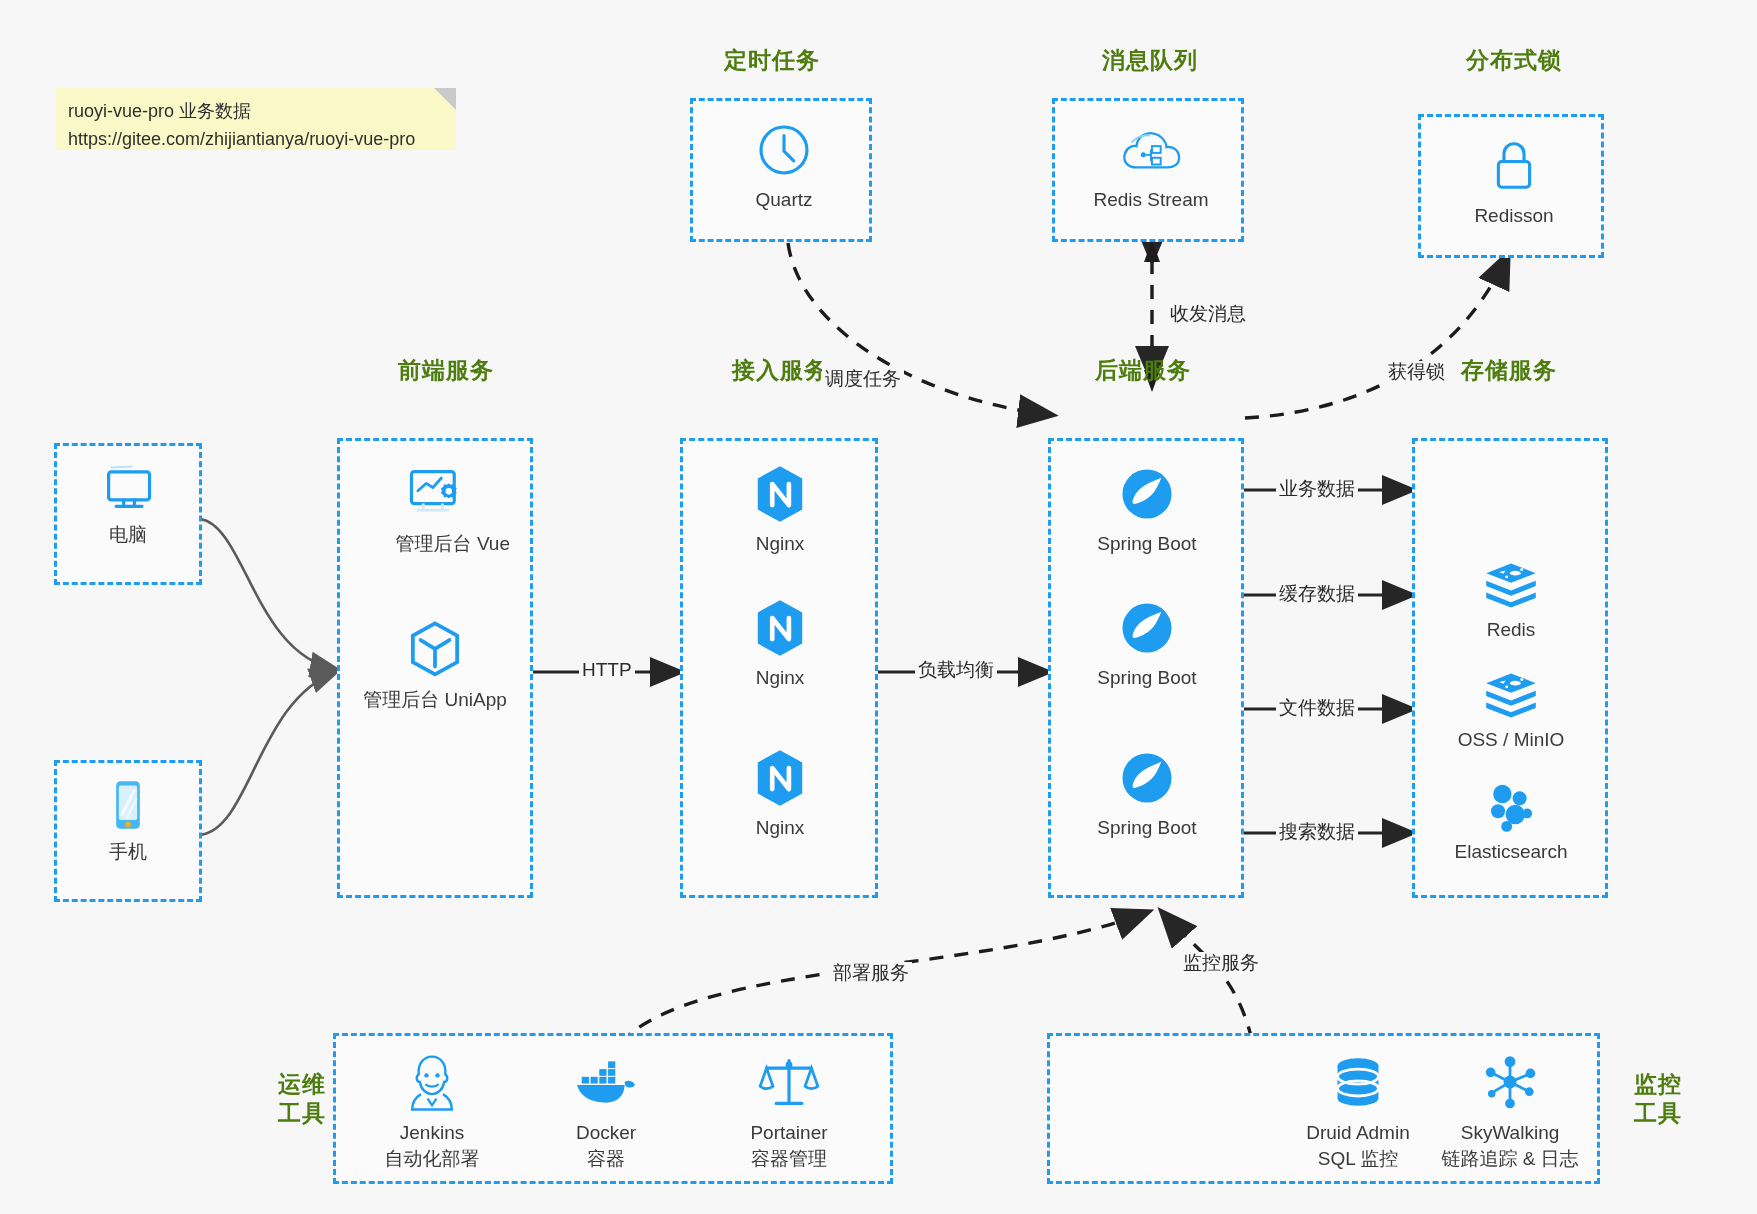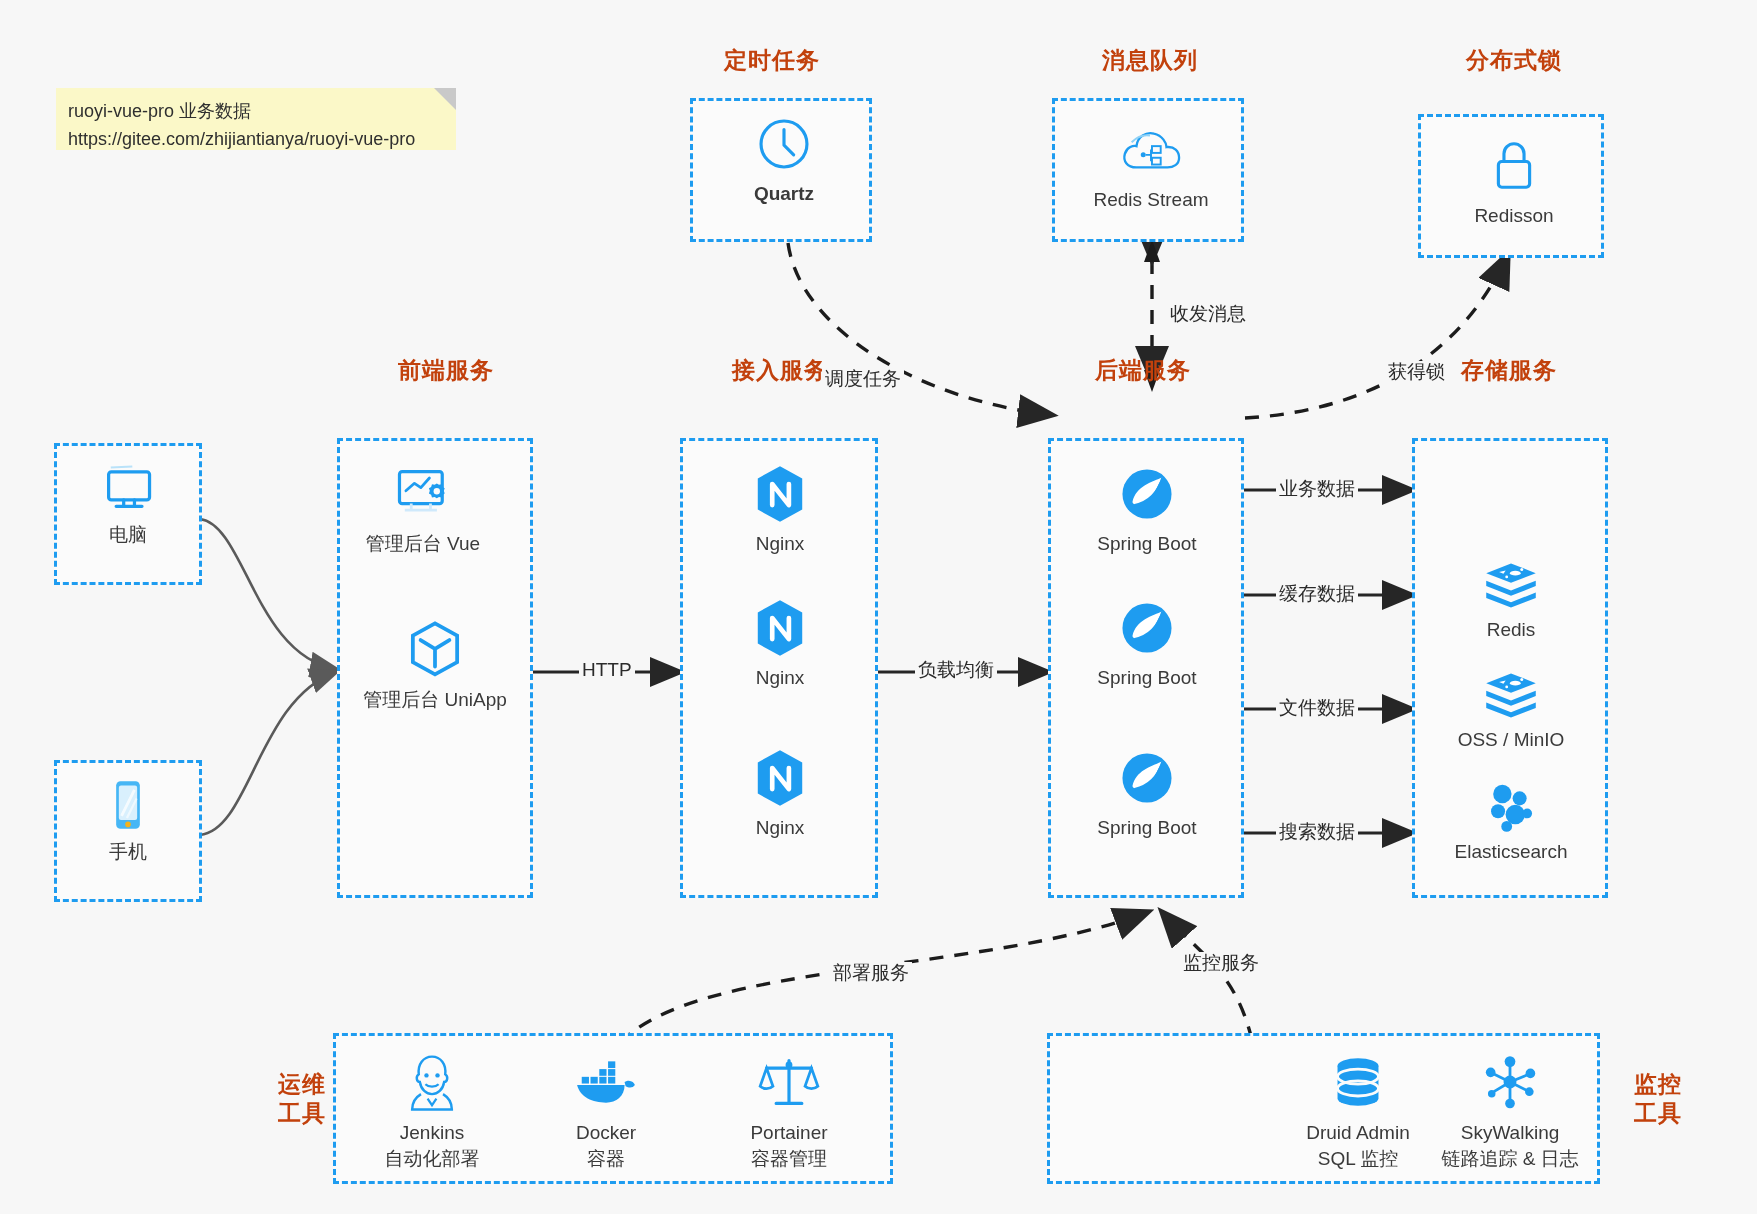--- a/index.html
+++ b/index.html
@@ -15,21 +15,21 @@
 
   
   .box{
     position:absolute;
     border:3px dashed #1e9cf0;
     background:#fbfbfb;
     box-sizing:border-box;
   }
   .grp-title{
     position:absolute;
-    color:#c2410c;
+    color:#4d7c0f;
     font-weight:bold;
     font-size:23px;
     letter-spacing:1px;
     white-space:nowrap;
     text-align:center;
   }
   .grp-title.side{
     line-height:1.25;
     text-align:right;
   }
@@ -127,21 +127,21 @@
   </svg>
 
   <div id="note">
     <div class="fold"></div>
     <div class="ln">ruoyi-vue-pro 业务数据</div>
     <div class="ln">https://gitee.com/zhijiantianya/ruoyi-vue-pro</div>
   </div>
 
   <div class="grp-title" style="left:692px;top:45px;width:160px;">定时任务</div>
   <div class="box" style="left:690px;top:98px;width:182px;height:144px;">
-    <div class="node" style="left:16px;top:12px;font-weight:bold;">
+    <div class="node" style="left:16px;top:18px;">
       <div class="ico">
         <svg width="58" height="58" viewBox="0 0 48 48">
           <circle cx="24" cy="24" r="19" fill="none" stroke="#1e9cf0" stroke-width="2.6"></circle>
           <path d="M24 12 L24 25 L32 33" fill="none" stroke="#1e9cf0" stroke-width="2.6" stroke-linecap="round" stroke-linejoin="round"></path>
         </svg>
       </div>
       <div class="cap">Quartz</div>
     </div>
   </div>
 
@@ -199,21 +199,21 @@
           <path d="M12 36 L24 12" stroke="#ffffff" stroke-width="2.6" opacity=".75"></path>
           <path d="M17 38 L26 20" stroke="#ffffff" stroke-width="2" opacity=".6"></path>
         </svg>
       </div>
       <div class="cap">手机</div>
     </div>
   </div>
 
   <div class="grp-title" style="left:356px;top:355px;width:180px;">前端服务</div>
   <div class="box" style="left:337px;top:438px;width:196px;height:460px;">
-    <div class="node" style="left:8px;top:22px;">
+    <div class="node" style="left:20px;top:22px;text-align:right;">
       <div class="ico">
         <svg width="62" height="58" viewBox="0 0 58 54">
           <rect x="7" y="6" width="40" height="30" rx="2.5" fill="none" stroke="#1e9cf0" stroke-width="3"></rect>
           <path d="M13 24 L21 17 L27 21 L35 12" fill="none" stroke="#1e9cf0" stroke-width="2.6" stroke-linecap="round" stroke-linejoin="round"></path>
           <path d="M18 36 L18 41 M36 36 L36 41 M12 42 L42 42" stroke="#cfe9fb" stroke-width="2.6" fill="none"></path>
           <g transform="translate(37,22)">
             <path d="M6 -6 L8.5 -4.5 L11.5 -5 L12.5 -2 L15 -0.5 L14 2.5 L15 5.5 L12.5 7 L11.5 10
                      L8.5 9.5 L6 11 L3.5 9.5 L0.5 10 L-0.5 7 L-3 5.5 L-2 2.5 L-3 -0.5 L-0.5 -2
                      L0.5 -5 L3.5 -4.5 Z" fill="#1e9cf0" transform="scale(0.82)"></path>
             <circle cx="4.9" cy="2.4" r="3" fill="#fbfbfb"></circle>

